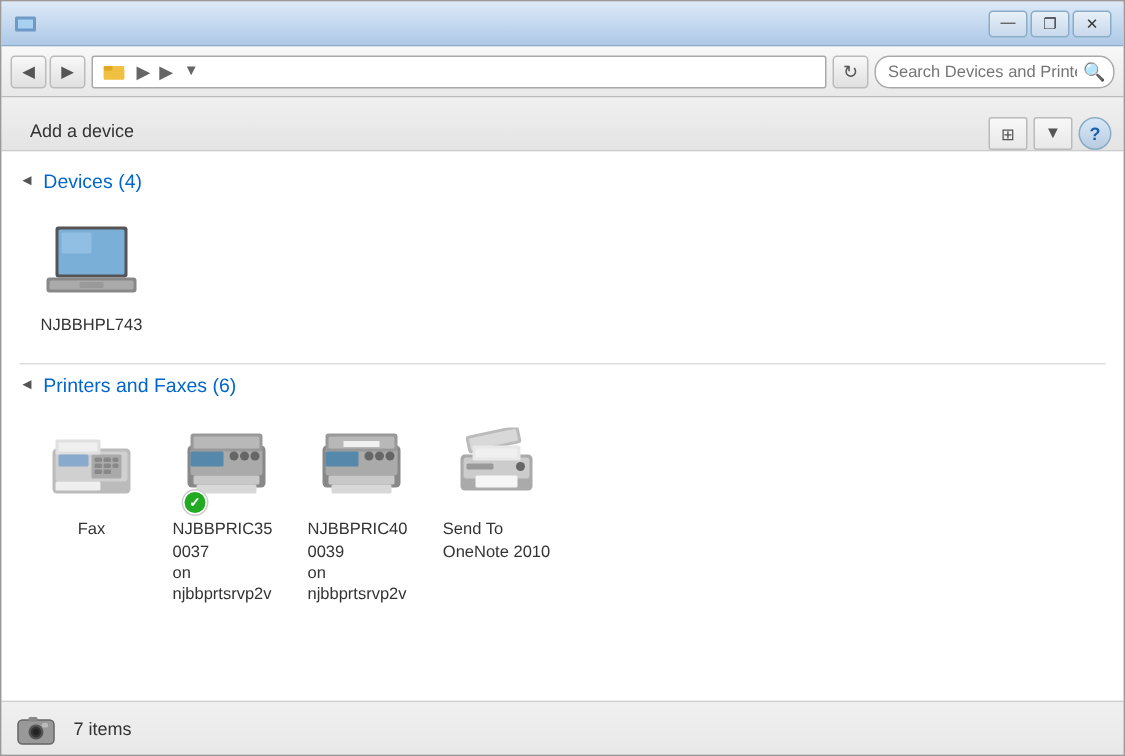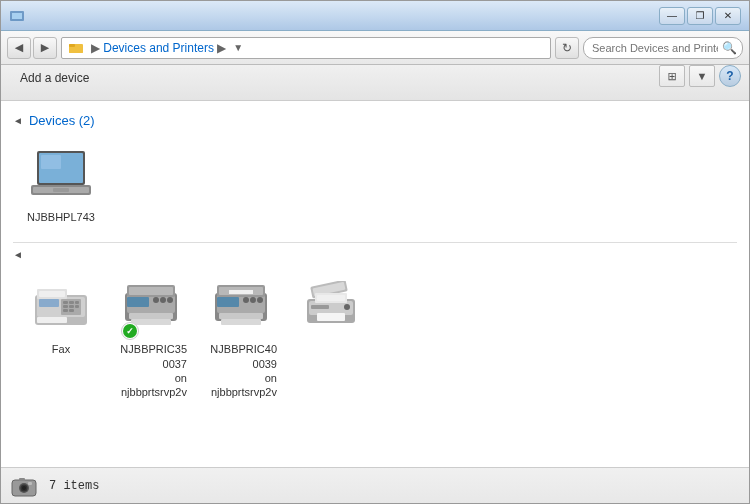--- a/index.html
+++ b/index.html
@@ -146,21 +146,21 @@
       font-size: 12px;
       cursor: pointer;
     }
 
     
     .toolbar {
       background: linear-gradient(to bottom, #f0f0f0, #e4e4e4);
       border-bottom: 1px solid #ccc;
       height: 36px;
       display: flex;
-      align-items: flex-start;
+      align-items: flex-end;
       padding: 0 8px;
       gap: 2px;
     }
     .toolbar-btn {
       height: 26px;
       padding: 0 10px;
       background: transparent;
       border: 1px solid transparent;
       border-radius: 3px;
       cursor: pointer;
@@ -256,21 +256,21 @@
     .device-icon {
       width: 64px;
       height: 64px;
       display: flex;
       align-items: center;
       justify-content: center;
       position: relative;
     }
     .device-label {
       font-size: 11px;
-      text-align: right;
+      text-align: left;
       color: #333;
       margin-top: 2px;
       line-height: 1.3;
       word-break: break-word;
     }
 
     
     .status-bar {
       background: linear-gradient(to bottom, #f0f0f0, #e8e8e8);
       border-top: 1px solid #ccc;
@@ -283,21 +283,20 @@
     .status-icon {
       width: 30px;
       height: 30px;
       display: flex;
       align-items: center;
       justify-content: center;
     }
     .status-text {
       font-size: 12px;
       color: #333;
-      font-family: Liberation Mono, monospace;
     }
 
     
     svg { display: block; }
 
     
     .printer-icon-wrap { position: relative; }
     .default-badge {
       position: absolute;
       bottom: 0;
@@ -349,21 +348,20 @@
   </div>
   <div class="breadcrumb-bar">
     <div class="breadcrumb-icon">
       <svg width="14" height="14">
         <rect x="0" y="3" width="14" height="9" rx="1" fill="#f0c040"></rect>
         <rect x="0" y="5" width="14" height="7" rx="1" fill="#f0c040"></rect>
         <rect x="0" y="3" width="6" height="3" rx="1" fill="#e0a820"></rect>
       </svg>
     </div>
     <span class="breadcrumb-sep">▶</span>
-    <span class="breadcrumb-link">Devices and Printers</span>
     <span class="breadcrumb-sep">▶</span>
     <span class="breadcrumb-arrow">▼</span>
   </div>
   <div class="refresh-btn">↻</div>
   <div class="search-wrapper">
     <input class="search-box" type="text" placeholder="Search Devices and Printers" style="">
     <span class="search-icon-btn">🔍</span>
   </div>
 </div>
 
@@ -373,21 +371,21 @@
     <div class="view-btn">⊞</div>
     <div class="view-btn">▼</div>
     <div class="help-btn">?</div>
   </div>
 </div>
 
 <div class="main-content">
 
   <div class="section-header">
     <span class="collapse-arrow">◄</span>
-    <span class="section-title">Devices (2)</span>
+    <span class="section-title">Devices (4)</span>
   </div>
 
   <div class="devices-grid">
 
     <div class="device-item">
       <div class="device-icon">
         <svg width="64" height="54" viewBox="0 0 64 54">
 
           <rect x="8" y="2" width="48" height="34" rx="2" fill="#555"></rect>
           <rect x="10" y="4" width="44" height="30" rx="1" fill="#7ab0d8"></rect>
@@ -401,20 +399,21 @@
         </svg>
       </div>
       <div class="device-label">NJBBHPL743</div>
     </div>
   </div>
 
   <div class="section-divider"></div>
 
   <div class="section-header">
     <span class="collapse-arrow">◄</span>
+    <span class="section-title">Printers and Faxes (6)</span>
   </div>
 
   <div class="devices-grid">
 
 
     <div class="device-item">
       <div class="device-icon">
         <svg width="60" height="54" viewBox="0 0 60 54">
 
           <rect x="4" y="14" width="52" height="30" rx="3" fill="#bbb"></rect>
@@ -508,20 +507,21 @@
 
           <rect x="14" y="12" width="32" height="10" rx="1" fill="#e8e8e8"></rect>
           <rect x="16" y="14" width="28" height="6" rx="1" fill="#f0f0f0"></rect>
 
           <rect x="16" y="32" width="28" height="8" rx="1" fill="#f5f5f5"></rect>
 
           <circle cx="46" cy="26" r="3" fill="#666"></circle>
           <rect x="10" y="24" width="18" height="4" rx="1" fill="#999"></rect>
         </svg>
       </div>
+      <div class="device-label">Send To<br>OneNote 2010</div>
     </div>
 
   </div>
 </div>
 
 <div class="status-bar">
   <div class="status-icon">
     <svg width="28" height="28" viewBox="0 0 28 28">
 
       <rect x="2" y="8" width="24" height="16" rx="3" fill="#888"></rect>

